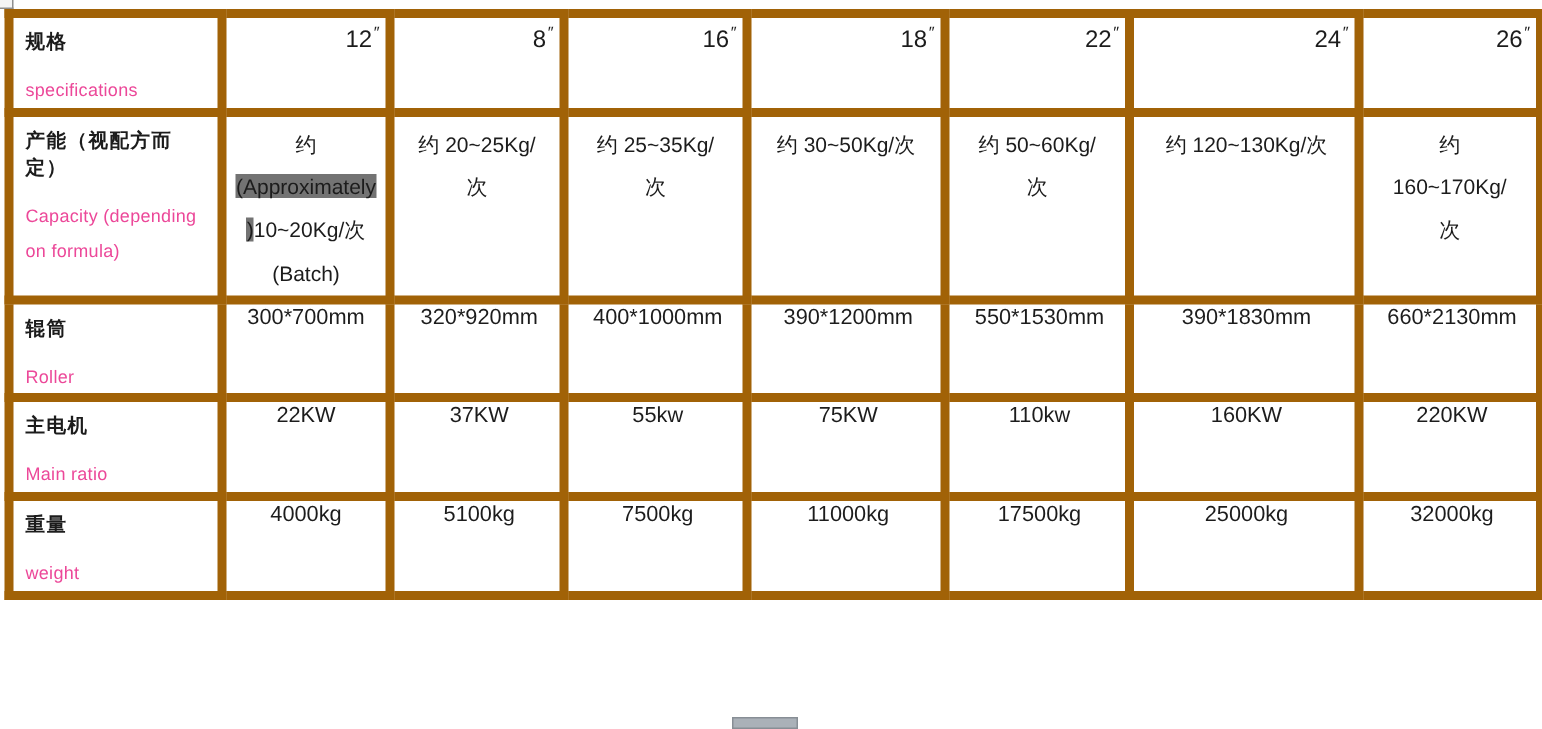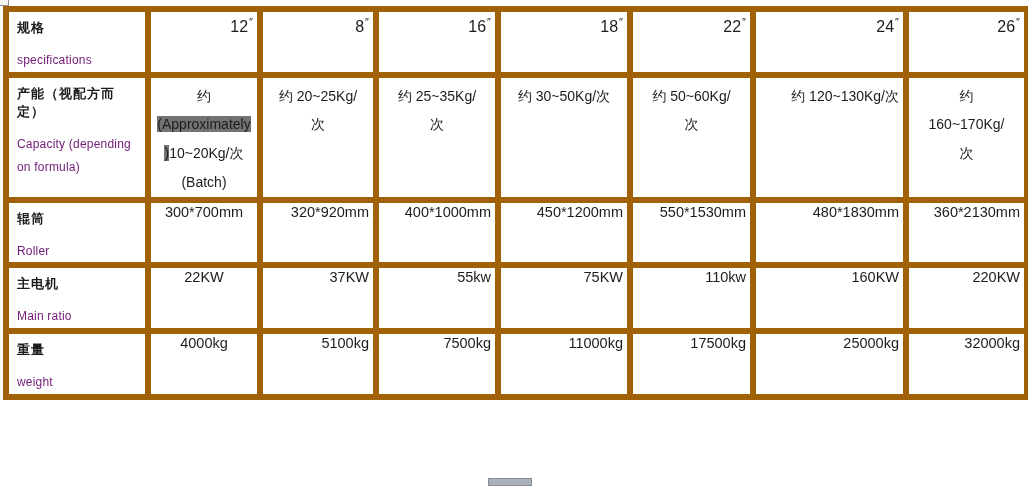--- a/index.html
+++ b/index.html
@@ -15,28 +15,28 @@
   td{
     border:6px solid #a16207;vertical-align:top;
     padding:4px 4px 0 4px;overflow:hidden;
   }
   tr.r-header{height:51px;}
   tr.r-capacity{height:103px;}
   tr.r-std{height:53px;}
 
   .label-cell{padding-left:8px;}
   .label-zh{font-size:13px;font-weight:600;letter-spacing:1px;margin-top:3px;}
-  .label-en{font-size:12px;font-weight:400;margin-top:12px;line-height:1.9;letter-spacing:.2px;color:#701a75;}
+  .label-en{font-size:12px;font-weight:400;margin-top:12px;line-height:1.9;letter-spacing:.2px;color:#ec4899;}
 
   .head-num{text-align:right;font-size:16px;padding-top:6px;}
   .prime{font-size:11px;position:relative;top:-6px;margin-left:1px;}
 
   .val{font-size:14.5px;padding-top:1px;}
   .center{text-align:center;}
-  .leftpad{text-align:right;padding-left:7px;}
+  .leftpad{text-align:center;padding-left:7px;}
 
   tr.r-capacity td.val{font-size:14px;line-height:2.05;white-space:pre-line;padding-top:4px;}
   td.cap12{white-space:normal;overflow-wrap:break-word;word-break:break-word;}
   .hl{background:#737373;}
 
   .corner-handle{
     position:absolute;left:0;top:0;width:8px;height:5px;
     background:#f5f5f5;border-right:1px solid #8f8f8f;border-bottom:1px solid #8f8f8f;
   }
   .scroll-thumb{
@@ -96,24 +96,24 @@
   </tr>
 
   <tr class="r-std">
     <td class="label-cell">
       <div class="label-zh">辊筒</div>
       <div class="label-en">Roller</div>
     </td>
     <td class="val center">300*700mm</td>
     <td class="val leftpad">320*920mm</td>
     <td class="val leftpad">400*1000mm</td>
-    <td class="val leftpad">450*1200mm</td>
+    <td class="val leftpad">390*1200mm</td>
     <td class="val leftpad">550*1530mm</td>
-    <td class="val leftpad">480*1830mm</td>
-    <td class="val leftpad">360*2130mm</td>
+    <td class="val leftpad">390*1830mm</td>
+    <td class="val leftpad">660*2130mm</td>
   </tr>
 
 
 
   <tr class="r-std">
     <td class="label-cell">
       <div class="label-zh">主电机</div>
       <div class="label-en">Main ratio</div>
     </td>
     <td class="val center">22KW</td>

